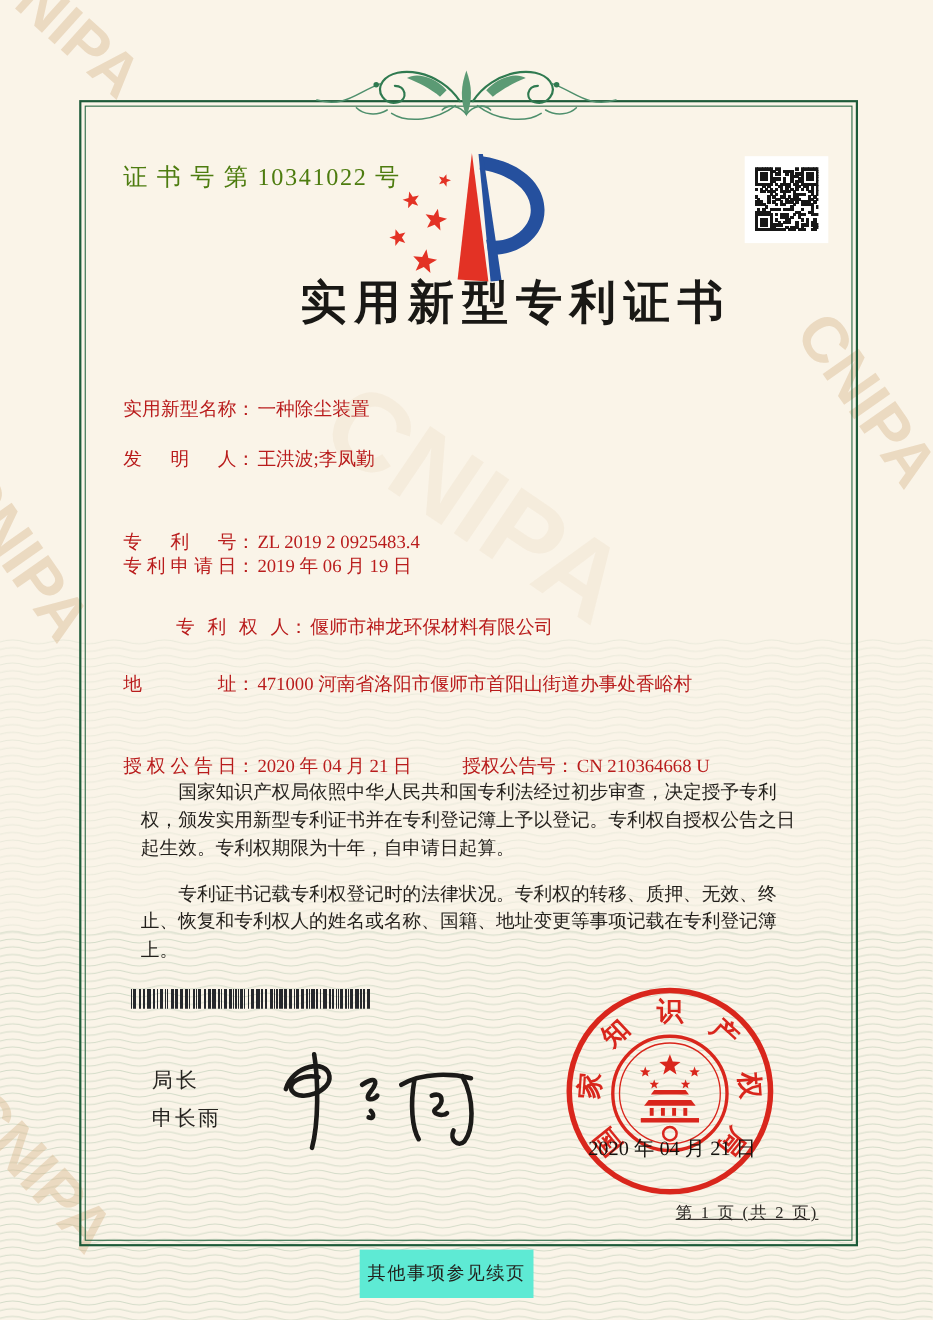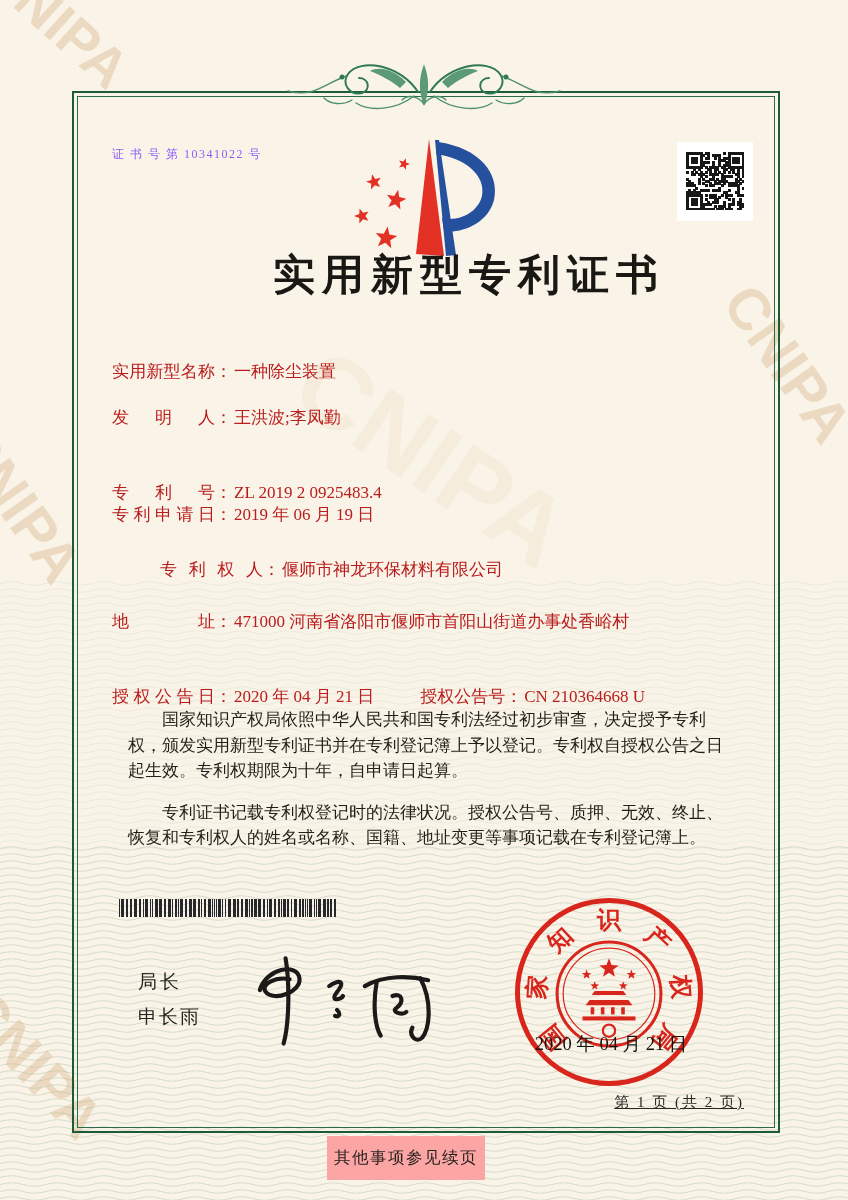--- a/index.html
+++ b/index.html
@@ -15,21 +15,21 @@
   .wm1{left:-28px;top:-12px;font-size:56px;transform:rotate(42deg);}
   .wm2{left:700px;top:330px;font-size:58px;transform:rotate(55deg);}
   .wm3{left:-70px;top:470px;font-size:58px;transform:rotate(55deg);}
   .wm4{left:-55px;top:1030px;font-size:58px;transform:rotate(48deg);}
   .wm5{left:280px;top:400px;font-size:100px;transform:rotate(34deg);color:rgba(214,182,138,0.12);}
   
   .frame{left:72px;top:91px;width:704px;height:1038px;border:2.5px solid #1c5a38;}
   .frame-inner{position:absolute;left:3px;top:3px;right:3px;bottom:3px;border:1px solid #2a6a45;}
   .ornament{left:284px;top:56px;width:280px;height:72px;}
   
-  .cert-no{left:112px;top:146px;font-size:12px;color:#8b5cf6;letter-spacing:1.5px;}
+  .cert-no{left:112px;top:146px;font-size:22px;color:#4d7c0f;letter-spacing:1.5px;}
   .logo{left:352px;top:136px;width:150px;height:122px;}
   .qr-box{left:677px;top:142px;width:76px;height:79px;background:#ffffff;}
   .qr-box svg{position:absolute;left:9px;top:10px;}
   .title{left:0;top:247px;width:848px;text-align:center;font-size:42px;font-weight:700;
          letter-spacing:7px;color:#191815;padding-left:45px;}
   
   .row{left:112px;width:640px;font-size:17px;color:#b91c1c;line-height:24px;white-space:nowrap;}
   .flabel{display:inline-block;width:103px;text-align:justify;text-align-last:justify;vertical-align:top;}
   .fvalue{margin-left:2px;}
   .grant2{margin-left:46px;}
@@ -46,21 +46,21 @@
   
   .seal{left:515px;top:898px;width:188px;height:188px;border-radius:50%;
         border:5px solid rgba(221,43,28,0.9);box-sizing:border-box;z-index:5;}
   .seal-char{position:absolute;left:50%;top:50%;width:26px;height:26px;margin:-13px 0 0 -13px;
              text-align:center;line-height:26px;font-size:24px;font-weight:700;}
   .emblem{position:absolute;left:50%;top:50%;width:112px;height:112px;margin:-54px 0 0 -56px;}
   .seal-date{left:523px;top:1031px;width:176px;text-align:center;font-size:18.5px;color:#14130f;z-index:6;}
   
   .page-info{left:72px;top:1093px;width:672px;text-align:right;font-size:15px;
              letter-spacing:2px;color:#2a2723;text-decoration:underline;}
-  .cont-strip{left:327px;top:1136px;width:158px;height:44px;background:#fca5a5;z-index:7;
+  .cont-strip{left:327px;top:1136px;width:158px;height:44px;background:#5eead4;z-index:7;
               display:flex;align-items:center;justify-content:center;}
   .cont-strip span{font-size:16.5px;letter-spacing:1.5px;color:#221f1b;}
   .orn-stroke{fill:none;stroke:#2f7a50;stroke-width:2;stroke-linecap:round;}
   .orn-thin{fill:none;stroke:#4e8f6c;stroke-width:1.4;stroke-linecap:round;}
   .orn-fill{fill:#5b9a74;}
 </style>
 </head>
 <body>
 
 <svg class="waves" style="top:580px;opacity:.22;" width="848" height="270">
@@ -463,21 +463,21 @@
 </div>
 <div class="abs row" style="top:610px;">
   <span class="flabel">地址</span><span>：</span><span class="fvalue">471000 河南省洛阳市偃师市首阳山街道办事处香峪村</span>
 </div>
 <div class="abs row" style="top:659px;margin-top:26px;">
   <span class="flabel">授权公告日</span><span>：</span><span class="fvalue">2020 年 04 月 21 日</span><span class="grant2">授权公告号</span><span>：</span><span class="fvalue">CN 210364668 U</span>
 </div>
 
 <div class="abs body-text">
   <p>国家知识产权局依照中华人民共和国专利法经过初步审查，决定授予专利权，颁发实用新型专利证书并在专利登记簿上予以登记。专利权自授权公告之日起生效。专利权期限为十年，自申请日起算。</p>
-  <p>专利证书记载专利权登记时的法律状况。授权公告号、质押、无效、终止、恢复和专利权人的姓名或名称、国籍、地址变更等事项记载在专利登记簿上。</p>
+  <p>专利证书记载专利权登记时的法律状况。专利权的转移、质押、无效、终止、恢复和专利权人的姓名或名称、国籍、地址变更等事项记载在专利登记簿上。</p>
 </div>
 
 <svg id="barcode" class="abs barcode" width="218" height="18" shape-rendering="crispEdges">
     <rect x="0" y="0" width="1" height="18" fill="#26282c"></rect>
     <rect x="2" y="0" width="3" height="18" fill="#26282c"></rect>
     <rect x="7" y="0" width="2" height="18" fill="#26282c"></rect>
     <rect x="11" y="0" width="2" height="18" fill="#26282c"></rect>
     <rect x="15" y="0" width="3" height="18" fill="#26282c"></rect>
     <rect x="20" y="0" width="2" height="18" fill="#26282c"></rect>
     <rect x="24" y="0" width="1" height="18" fill="#26282c"></rect>

